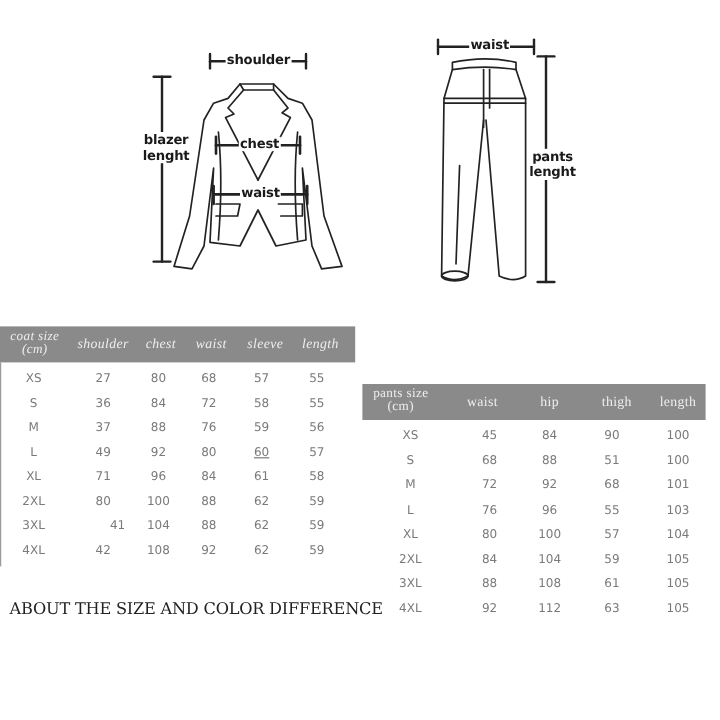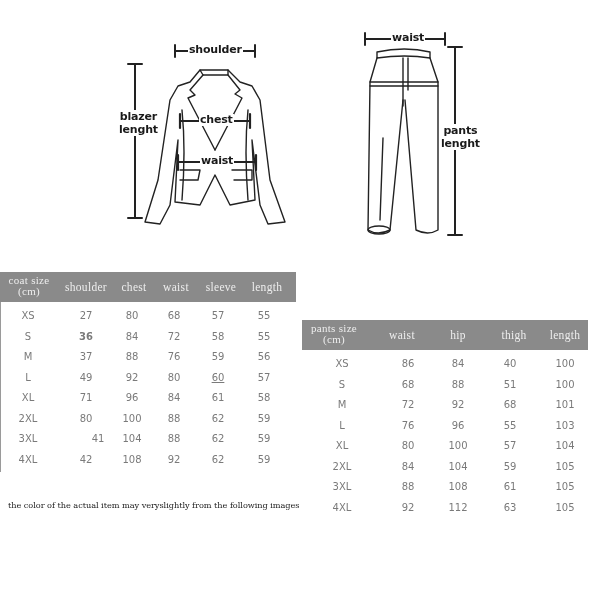--- a/index.html
+++ b/index.html
@@ -92,21 +92,21 @@
     </g>
   </svg>
   <div class="dlabel" style="left:41px; top:12px;">waist</div>
   <div class="dlabel center" style="left:90px; top:104px; line-height:13px;">
     <div>pants</div>
     <div>lenght</div>
   </div>
 </div>
 
 <div class="tbl-wrap" style="left:0px; top:272px; width:296px; height:200px;">
-  <div class="tbl-head" style="left:0; width:296px;">
+  <div class="tbl-head" style="left:0; width:296px;font-style:italic;">
     <div class="th two-line" style="left:0; width:58px;">
       <div>coat size</div>
       <div>(cm)</div>
     </div>
     <div class="th" style="left:58px; width:56px;">shoulder</div>
     <div class="th" style="left:114px; width:40px;">chest</div>
     <div class="th" style="left:154px; width:44px;">waist</div>
     <div class="th" style="left:198px; width:46px;">sleeve</div>
     <div class="th" style="left:244px; width:46px;">length</div>
   </div>
@@ -115,21 +115,21 @@
       <div class="row" style="top: 34px; width: 100%;">
         <div class="td" style="left: 8px; width: 40px;">XS</div>
         <div class="td" style="left: 66px; width: 40px;">27</div>
         <div class="td" style="left: 112px; width: 40px;">80</div>
         <div class="td" style="left: 154px; width: 40px;">68</div>
         <div class="td" style="left: 198px; width: 40px;">57</div>
         <div class="td" style="left: 244px; width: 40px;">55</div>
       </div>
       <div class="row" style="top: 54.5px; width: 100%;">
         <div class="td" style="left: 8px; width: 40px;">S</div>
-        <div class="td" style="left: 66px; width: 40px; font-weight: bold;">36</div>
+        <div class="td" style="left: 66px; width: 40px;">36</div>
         <div class="td" style="left: 112px; width: 40px;">84</div>
         <div class="td" style="left: 154px; width: 40px;">72</div>
         <div class="td" style="left: 198px; width: 40px;">58</div>
         <div class="td" style="left: 244px; width: 40px;">55</div>
       </div>
       <div class="row" style="top: 75px; width: 100%;">
         <div class="td" style="left: 8px; width: 40px;">M</div>
         <div class="td" style="left: 66px; width: 40px;">37</div>
         <div class="td" style="left: 112px; width: 40px;">88</div>
         <div class="td" style="left: 154px; width: 40px;">76</div>
@@ -186,23 +186,23 @@
       <div>(cm)</div>
     </div>
     <div class="th" style="left:78px; width:44px;">waist</div>
     <div class="th" style="left:134px; width:44px;">hip</div>
     <div class="th" style="left:190px; width:44px;">thigh</div>
     <div class="th" style="left:238px; width:50px;">length</div>
   </div>
   <div id="pants-rows">
       <div class="row" style="top: 34px; width: 100%;">
         <div class="td" style="left: 20px; width: 40px;">XS</div>
-        <div class="td" style="left: 86px; width: 40px;">86</div>
+        <div class="td" style="left: 86px; width: 40px;">45</div>
         <div class="td" style="left: 136px; width: 40px;">84</div>
-        <div class="td" style="left: 188px; width: 40px;">40</div>
+        <div class="td" style="left: 188px; width: 40px;">90</div>
         <div class="td" style="left: 238px; width: 50px;">100</div>
       </div>
       <div class="row" style="top: 54.5px; width: 100%;">
         <div class="td" style="left: 20px; width: 40px;">S</div>
         <div class="td" style="left: 86px; width: 40px;">68</div>
         <div class="td" style="left: 136px; width: 40px;">88</div>
         <div class="td" style="left: 188px; width: 40px;">51</div>
         <div class="td" style="left: 238px; width: 50px;">100</div>
       </div>
       <div class="row" style="top: 75px; width: 100%;">
@@ -244,14 +244,14 @@
         <div class="td" style="left: 20px; width: 40px;">4XL</div>
         <div class="td" style="left: 86px; width: 40px;">92</div>
         <div class="td" style="left: 136px; width: 40px;">112</div>
         <div class="td" style="left: 188px; width: 40px;">63</div>
         <div class="td" style="left: 238px; width: 50px;">105</div>
       </div>
     </div>
 </div>
 
 <div class="notes">
-  <div class="note">the color of the actual item may veryslightly from the following images</div>
+  <div class="notes-title">ABOUT THE SIZE AND COLOR DIFFERENCE</div>
 </div>
 
 </body></html>

